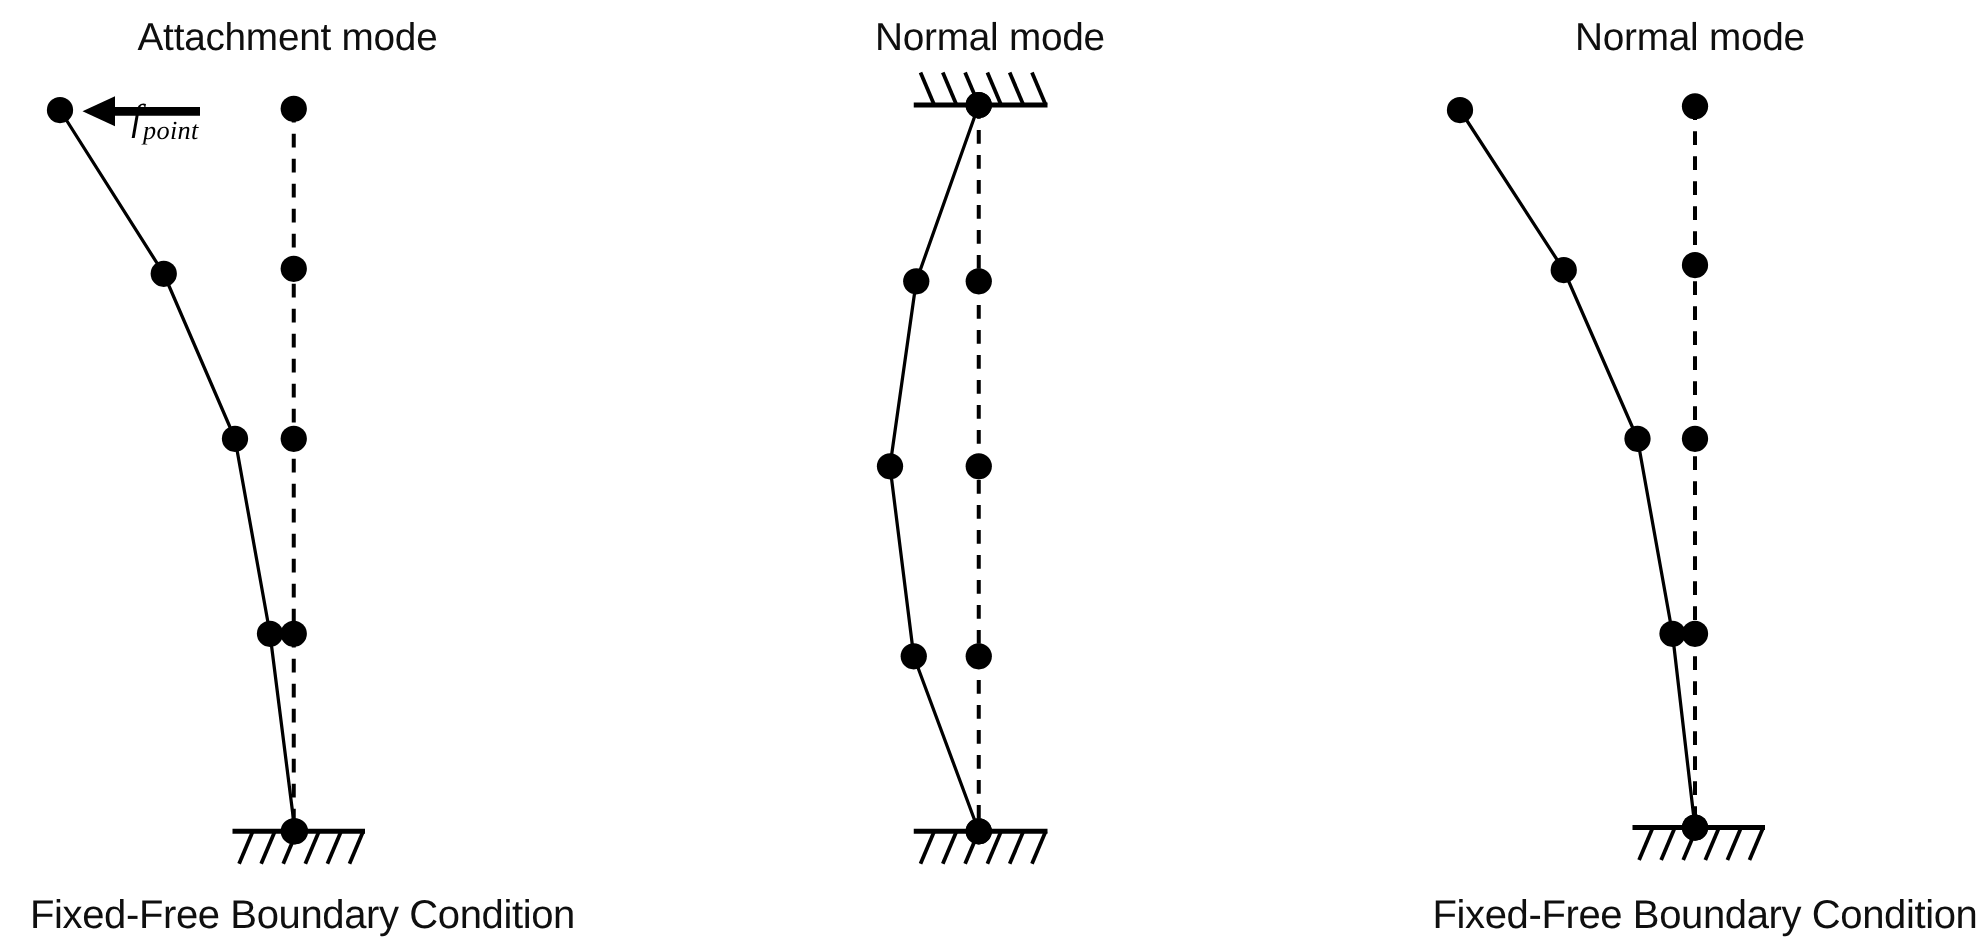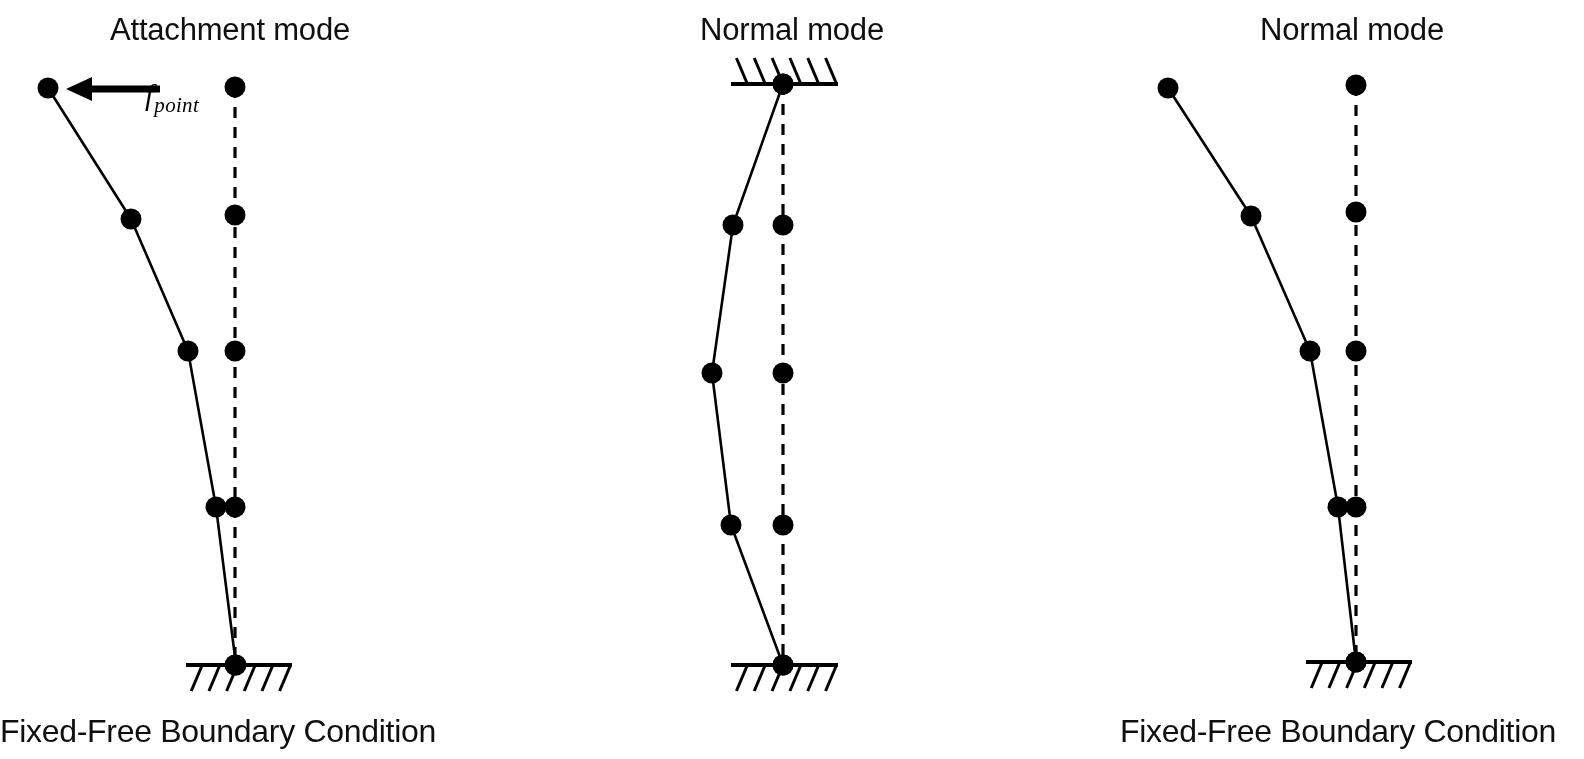--- a/index.html
+++ b/index.html
@@ -35,27 +35,28 @@
     font-size: 31px;
     line-height: 36px;
     color: #0f0f0f;
     white-space: nowrap;
     letter-spacing: -0.2px;
   }
   .panel-caption {
     position: absolute;
     bottom: 8px;
     width: 100%;
-    text-align: left;
+    text-align: center;
     font-family: "Liberation Sans", sans-serif;
     font-size: 32px;
     line-height: 40px;
     color: #0f0f0f;
     white-space: nowrap;
     letter-spacing: -0.3px;
+    margin-left: 12px;
   }
   .panel-svg {
     position: absolute;
     left: 0;
     top: 0;
   }
   .force-label {
     position: absolute;
     font-family: "Liberation Serif", serif;
     font-style: italic;
@@ -101,21 +102,21 @@
         <circle cx="48" cy="88" r="10.5" fill="#000000"></circle>
         <circle cx="131" cy="219" r="10.5" fill="#000000"></circle>
         <circle cx="188" cy="351" r="10.5" fill="#000000"></circle>
         <circle cx="216" cy="507" r="10.5" fill="#000000"></circle>
         <circle cx="236" cy="665" r="10.5" fill="#000000"></circle>
         <g>
           <line x1="160" y1="89" x2="84" y2="89" stroke="#000000" stroke-width="7"></line>
           <polygon points="66,89 92,77 92,101" fill="#000000"></polygon>
         </g>
       </svg>
-      <div class="force-label" style="left: 105px; top: 80px; margin-left: 40px;"><span>f</span><span class="sub">point</span></div>
+      <div class="force-label" style="left: 105px; top: 80px;"><span>f</span><span class="sub">point</span></div>
     </div>
     <div class="panel" style="left: 0px; width: 1584px;">
       <div class="panel-title" style="left: 529px; width: 526px;">Normal mode</div>
       <svg width="1584" height="759" viewBox="0 0 1584 759" class="panel-svg">
         <line x1="783" y1="84" x2="783" y2="665" stroke="#000000" stroke-width="3.2" stroke-dasharray="11 9"></line>
         <polyline points="783,84 733,225 712,373 731,525 783,665" fill="none" stroke="#000000" stroke-width="2.6" stroke-linejoin="round"></polyline>
         <g>
           <line x1="731" y1="84" x2="838" y2="84" stroke="#000000" stroke-width="4"></line>
           <line x1="747.4066666666666" y1="84" x2="736.4066666666666" y2="58" stroke="#000000" stroke-width="3"></line>
           <line x1="765.24" y1="84" x2="754.24" y2="58" stroke="#000000" stroke-width="3"></line>

